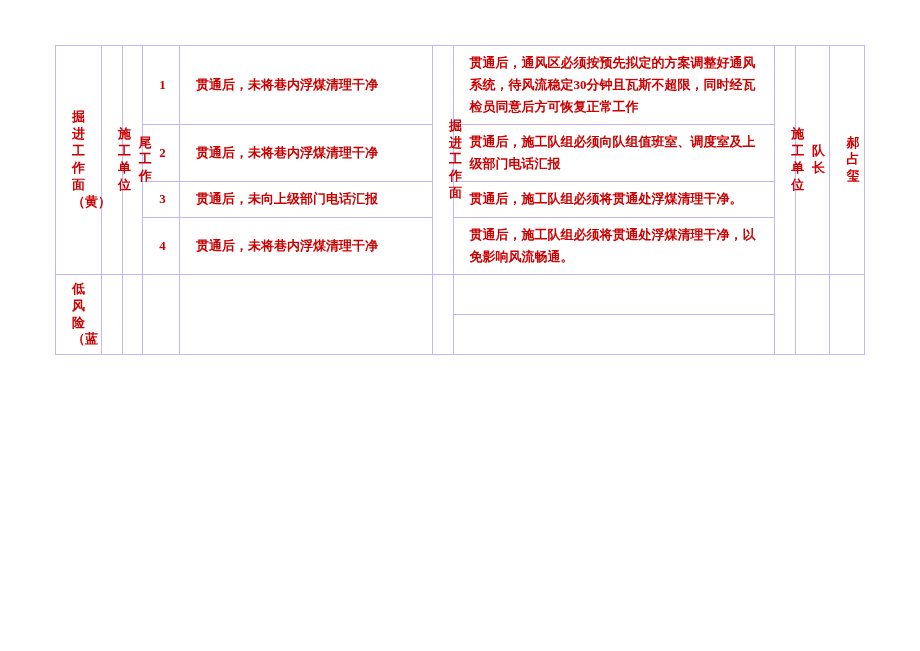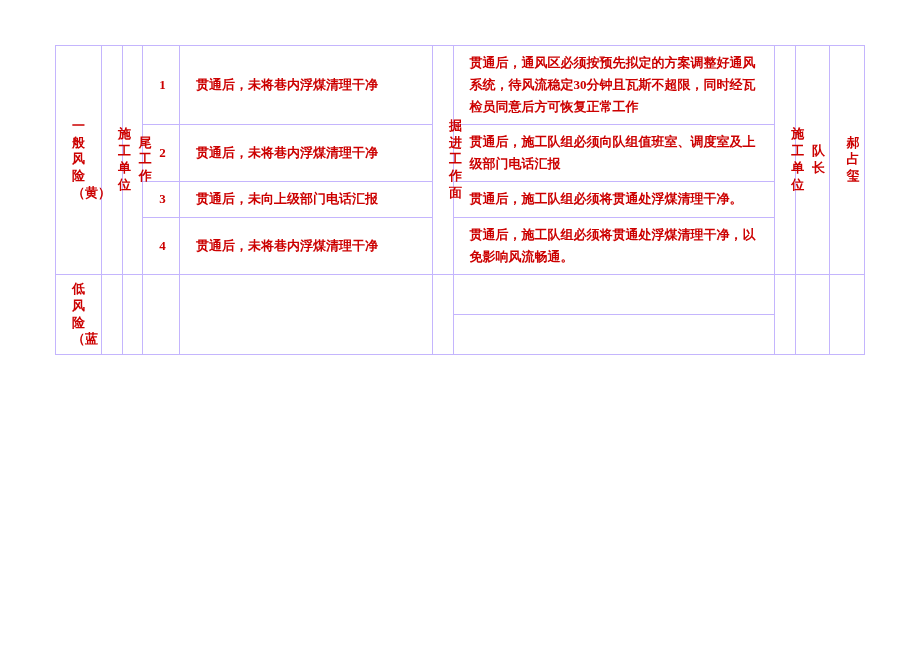--- a/index.html
+++ b/index.html
@@ -55,21 +55,21 @@
     <col class="col-risk-desc">
     <col class="col-area">
     <col class="col-measure">
     <col class="col-unit">
     <col class="col-role">
     <col class="col-person">
   </colgroup>
   <tbody>
     <tr>
       <td rowspan="4" class="vtext">
-        <span>一般风险（黄）</span>
+        <span>掘进工作面（黄）</span>
       </td>
       <td rowspan="4" class="vtext">
         <span>施工单位</span>
       </td>
       <td rowspan="4" class="vtext">
         <span>尾工作</span>
       </td>
       <td class="center">1</td>
       <td>贯通后，未将巷内浮煤清理干净</td>
       <td rowspan="4" class="vtext">

